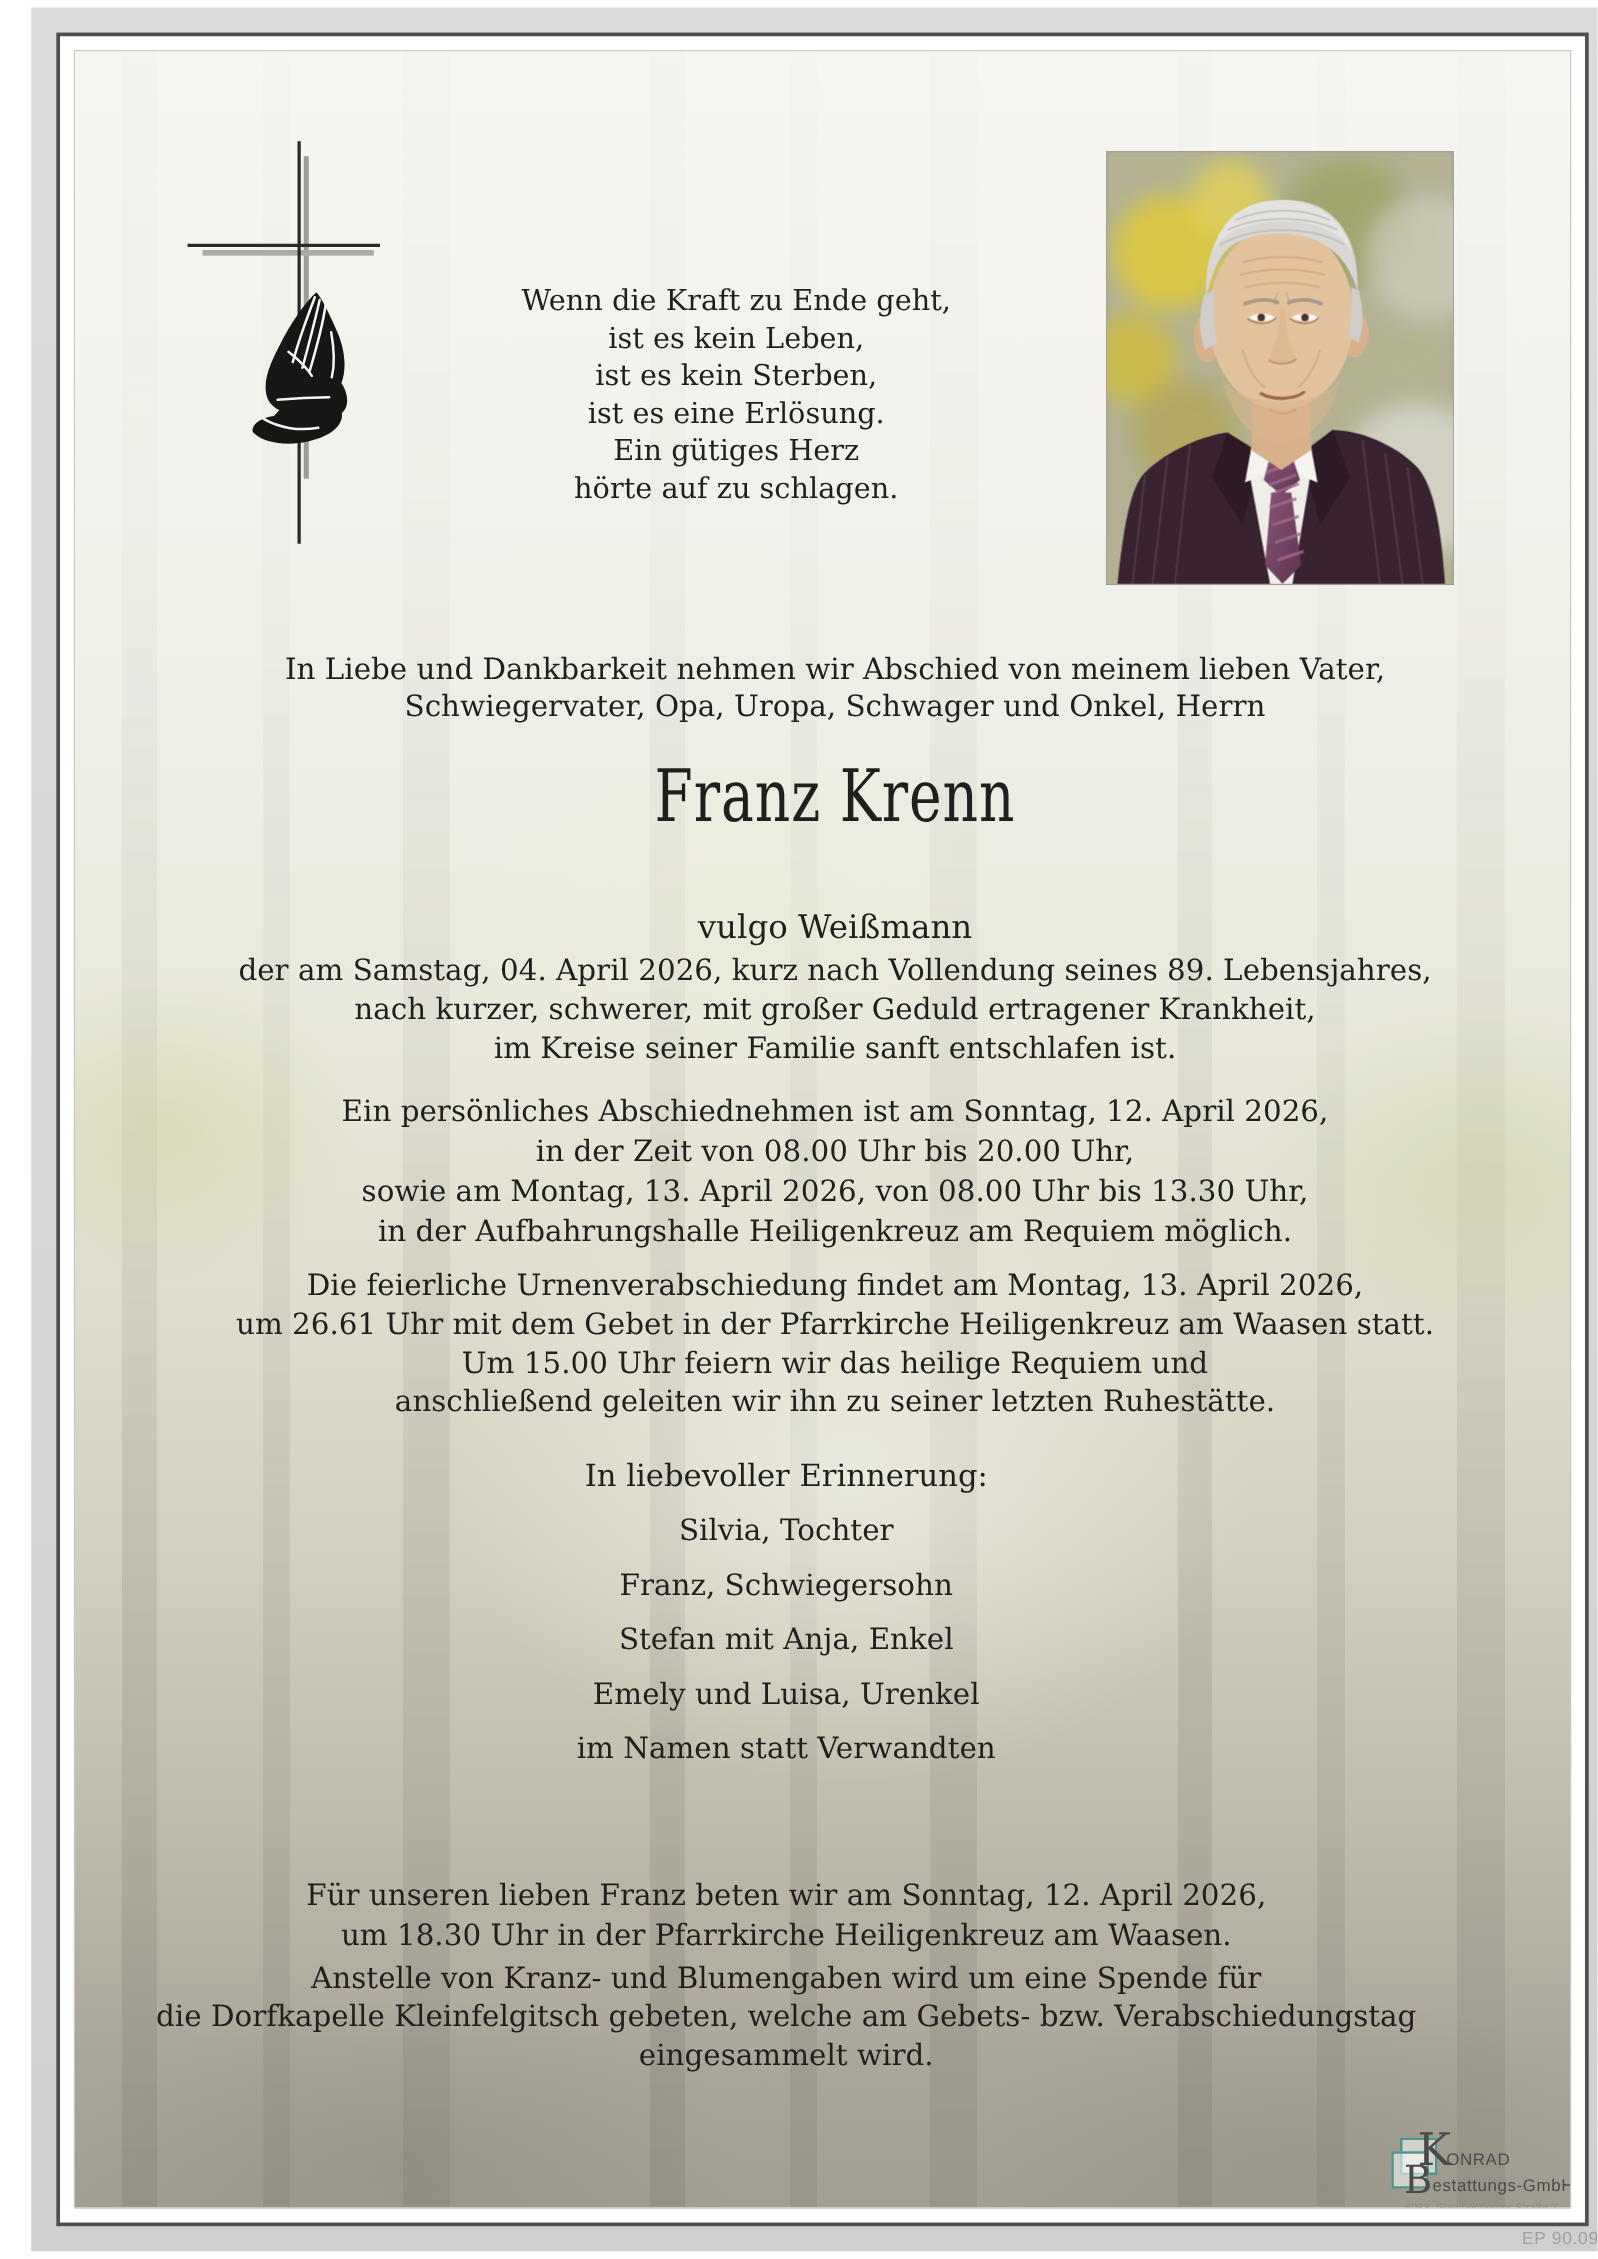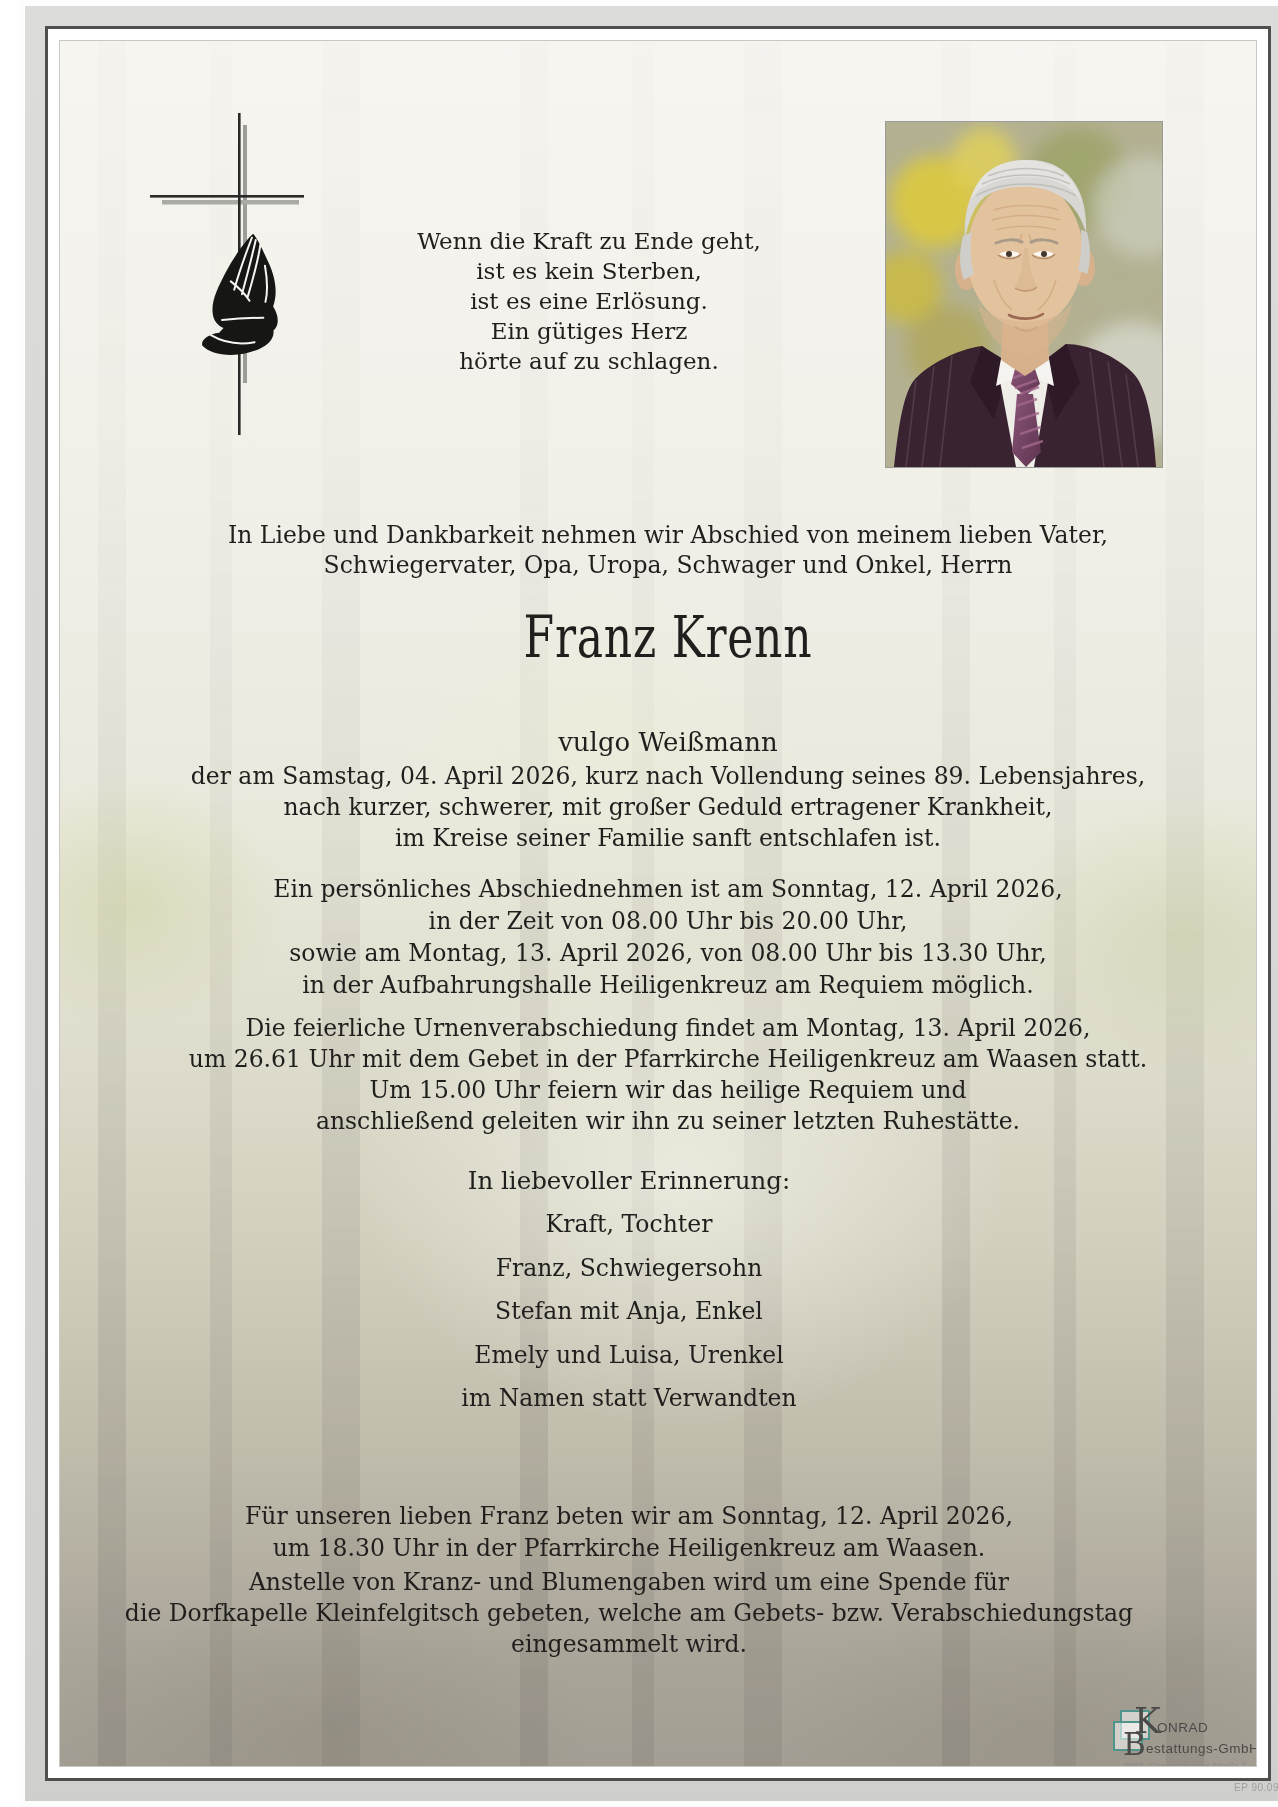--- a/index.html
+++ b/index.html
@@ -61,21 +61,21 @@
   .logo .sq2{left:3px;top:12px;}
   .logo .big{position:absolute;font-family:"DejaVu Serif","Liberation Serif",serif;color:#4a4a48;font-weight:normal;}
   .logo .bigK{left:24px;top:-6px;font-size:36px;line-height:36px;}
   .logo .bigB{left:13px;top:20px;font-size:31px;line-height:31px;}
   .logo .word{position:absolute;color:#4a4a48;font-size:13.5px;letter-spacing:.5px;}
   .logo .w1{left:47px;top:11px;}
   .logo .w2{left:36px;top:32px;}
   .logo .addr{position:absolute;left:14px;top:52px;width:170px;font-size:8.5px;color:#8a8a86;letter-spacing:.2px;}
   
   .footer-code{position:absolute;top:1782px;right:18px;font-family:"Liberation Sans","DejaVu Sans",sans-serif;
-    font-size:10px;color:#9f9f9d;letter-spacing:.5px;}
+    font-size:14px;color:#9f9f9d;letter-spacing:.5px;}
 </style>
 </head>
 <body>
 
 <div class="page">
   <div class="mat"></div>
   <div class="sheet">
     <div class="content">
       <div class="bg-trunks"></div>
       <div class="bg-foliage"></div>
@@ -90,20 +90,21 @@
                  C18,106 10,112 12,118 C20,126 40,128 58,122 C74,117 84,108 82,98
                  C88,92 86,82 80,74 C84,60 80,44 72,30 C66,19 60,8 55,3 Z"></path>
           <path fill="none" stroke="#f6f5f1" stroke-width="2" stroke-linecap="round" d="M54,7 C50,20 44,40 40,60 M58,9 C56,22 52,44 48,64 M63,13 C62,26 58,48 54,66
                    M36,52 C42,56 50,62 56,70 M30,91 C42,89 58,87 71,86 M20,107 C32,113 48,115 64,111
                    M69,34 C72,46 74,58 72,70"></path>
         </g>
       </svg>
 
       <div class="abs poem center">
         <div>Wenn die Kraft zu Ende geht,</div>
+        <div>ist es kein Leben,</div>
         <div>ist es kein Sterben,</div>
         <div>ist es eine Erlösung.</div>
         <div>Ein gütiges Herz</div>
         <div>hörte auf zu schlagen.</div>
       </div>
 
       <div class="abs photo">
         <svg width="276" height="345" viewBox="0 0 276 345">
           <defs>
             <filter id="blur6" x="-40%" y="-40%" width="180%" height="180%">
@@ -207,21 +208,21 @@
 
       <div class="abs col-u para3 txt center">
         <div>Die feierliche Urnenverabschiedung findet am Montag, 13. April 2026,</div>
         <div>um 26.61 Uhr mit dem Gebet in der Pfarrkirche Heiligenkreuz am Waasen statt.</div>
         <div>Um 15.00 Uhr feiern wir das heilige Requiem und</div>
         <div>anschließend geleiten wir ihn zu seiner letzten Ruhestätte.</div>
       </div>
 
       <div class="abs col-l mem-head center">In liebevoller Erinnerung:</div>
       <div class="abs col-l family txt center">
-        <div>Kraft, Tochter</div>
+        <div>Silvia, Tochter</div>
         <div>Franz, Schwiegersohn</div>
         <div>Stefan mit Anja, Enkel</div>
         <div>Emely und Luisa, Urenkel</div>
         <div>im Namen statt Verwandten</div>
       </div>
 
       <div class="abs col-l prayer txt center">
         <div>Für unseren lieben Franz beten wir am Sonntag, 12. April 2026,</div>
         <div>um 18.30 Uhr in der Pfarrkirche Heiligenkreuz am Waasen.</div>
       </div>

